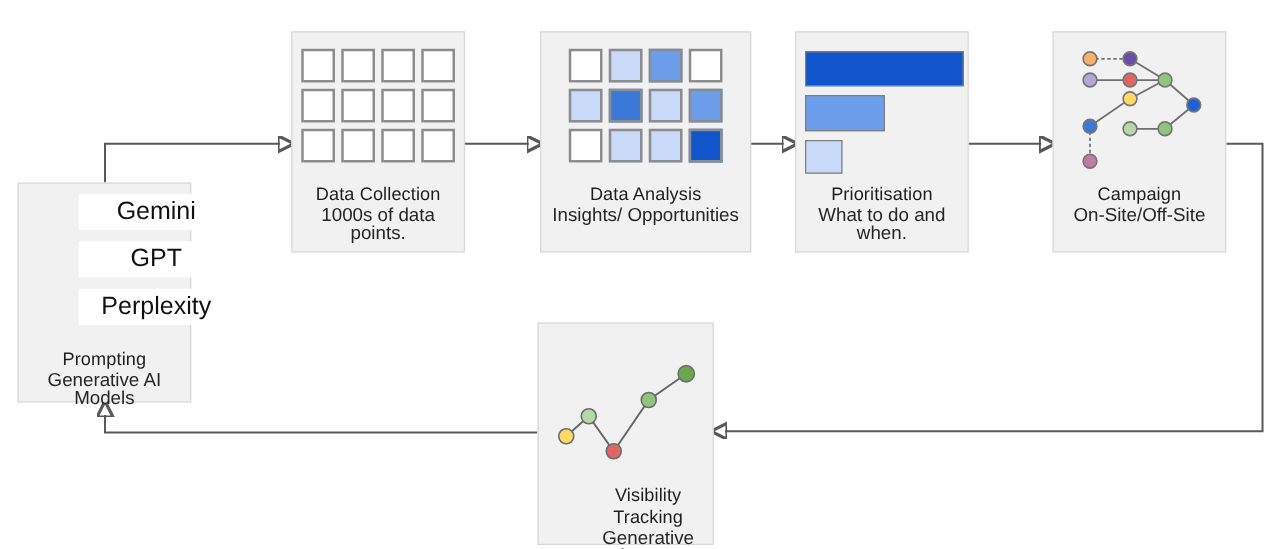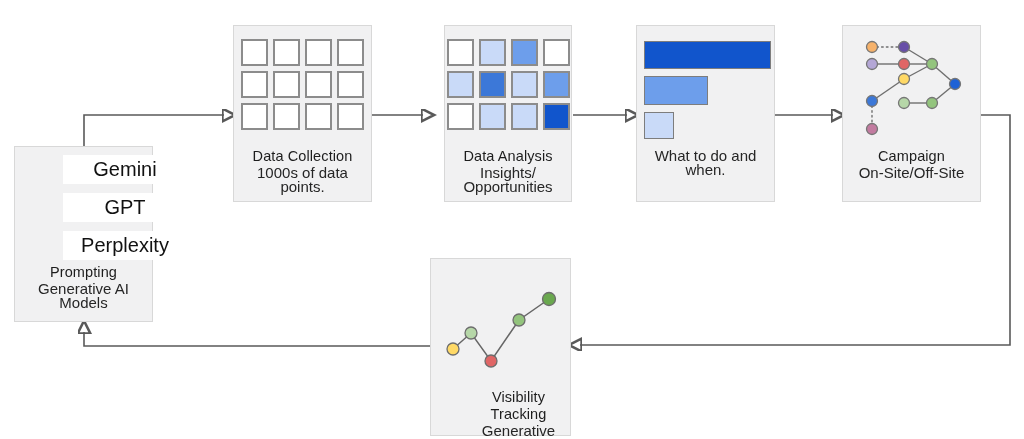--- a/index.html
+++ b/index.html
@@ -16,24 +16,24 @@
   .lbl{position:absolute;left:0;right:0;text-align:center;color:#1d1d1d;}
   .lbl .t{font-size:14.5px;line-height:17px;letter-spacing:.1px;}
   .lbl .s{font-size:15px;line-height:14px;margin-top:1px;color:#262626;}
   
   #box-prompting{left:14px;top:146px;height:176px;padding-left:48px;}
   #box-prompting .strips{padding-top:8px;}
   .strip{
     width:124px;height:29px;margin:0 auto 9px;background:#ffffff;
     font-size:20px;line-height:29px;text-align:center;color:#111;
   }
-  #box-prompting .lbl{top:117px;}
+  #box-prompting .lbl{top:133px;}
   
   #box-collection{left:233px;top:25px;}
-  #box-analysis{left:444px;top:25px;width:128px;}
+  #box-analysis{left:432px;top:25px;width:169px;}
   .sqgrid{
     display:grid;grid-template-columns:repeat(4,27px);grid-auto-rows:27px;
     gap:5px;width:123px;margin:13px auto 0;
   }
   .cell{border:2px solid #8c8c8c;box-sizing:border-box;background:#fff;}
   
   #box-prioritisation{left:636px;top:25px;}
   .bars{margin:15px 0 0 7px;}
   .bar{border:1.5px solid #7d7d7d;box-sizing:content-box;margin-bottom:7px;}
   
@@ -114,20 +114,21 @@
   </div>
 </div>
 
 <div class="nbox" id="box-prioritisation">
   <div class="bars">
       <div class="bar" style="width: 125px; height: 26px; background: rgb(17, 85, 204);"></div>
       <div class="bar" style="width: 62px; height: 27px; background: rgb(109, 158, 235);"></div>
       <div class="bar" style="width: 28px; height: 25px; background: rgb(201, 218, 248);"></div>
     </div>
   <div class="lbl gridlbl">
+    <div class="t">Prioritisation</div>
     <div class="s">What to do and when.</div>
   </div>
 </div>
 
 <div class="nbox" id="box-campaign">
   <svg class="diag-svg" width="137" height="120" viewBox="0 0 137 120">
       <line x1="29" y1="21" x2="61" y2="21" stroke="#6f6f6f" stroke-width="1.4" stroke-dasharray="1.6,3.2" stroke-linecap="round"></line>
       <line x1="61" y1="21" x2="89" y2="38" stroke="#6f6f6f" stroke-width="1.4"></line>
       <line x1="29" y1="38" x2="61" y2="38" stroke="#6f6f6f" stroke-width="1.4"></line>
       <line x1="61" y1="38" x2="89" y2="38" stroke="#6f6f6f" stroke-width="1.4"></line>

